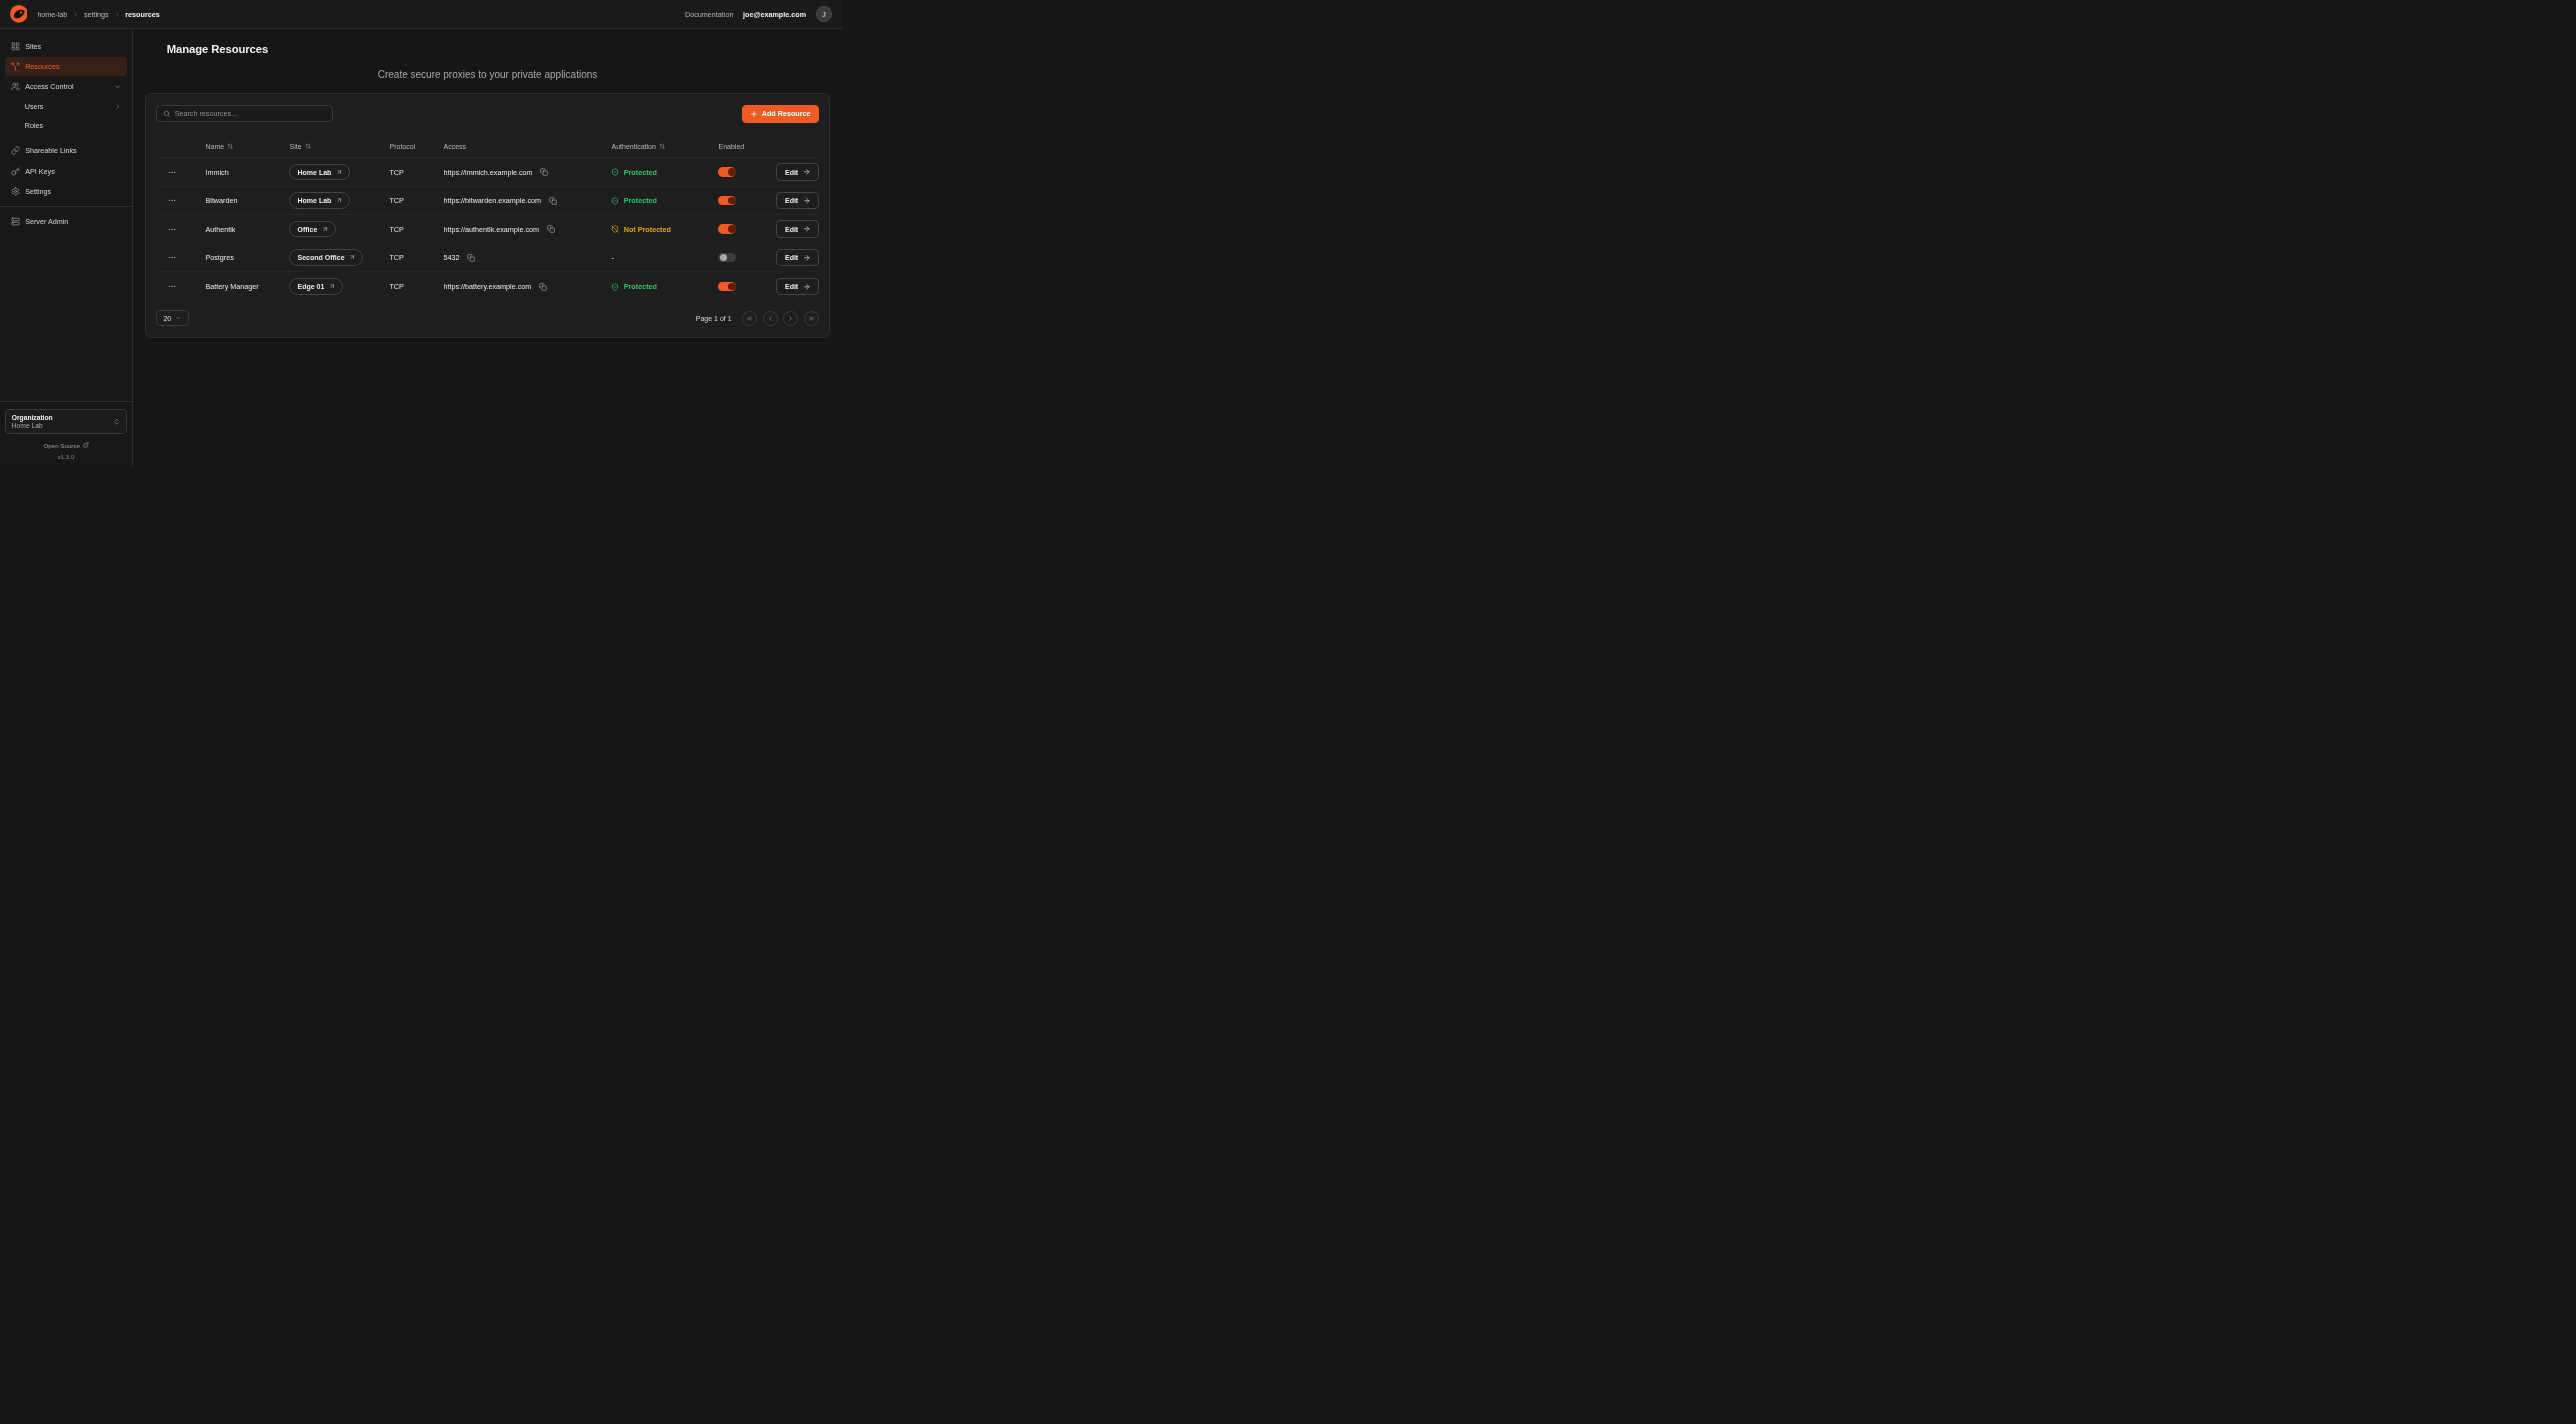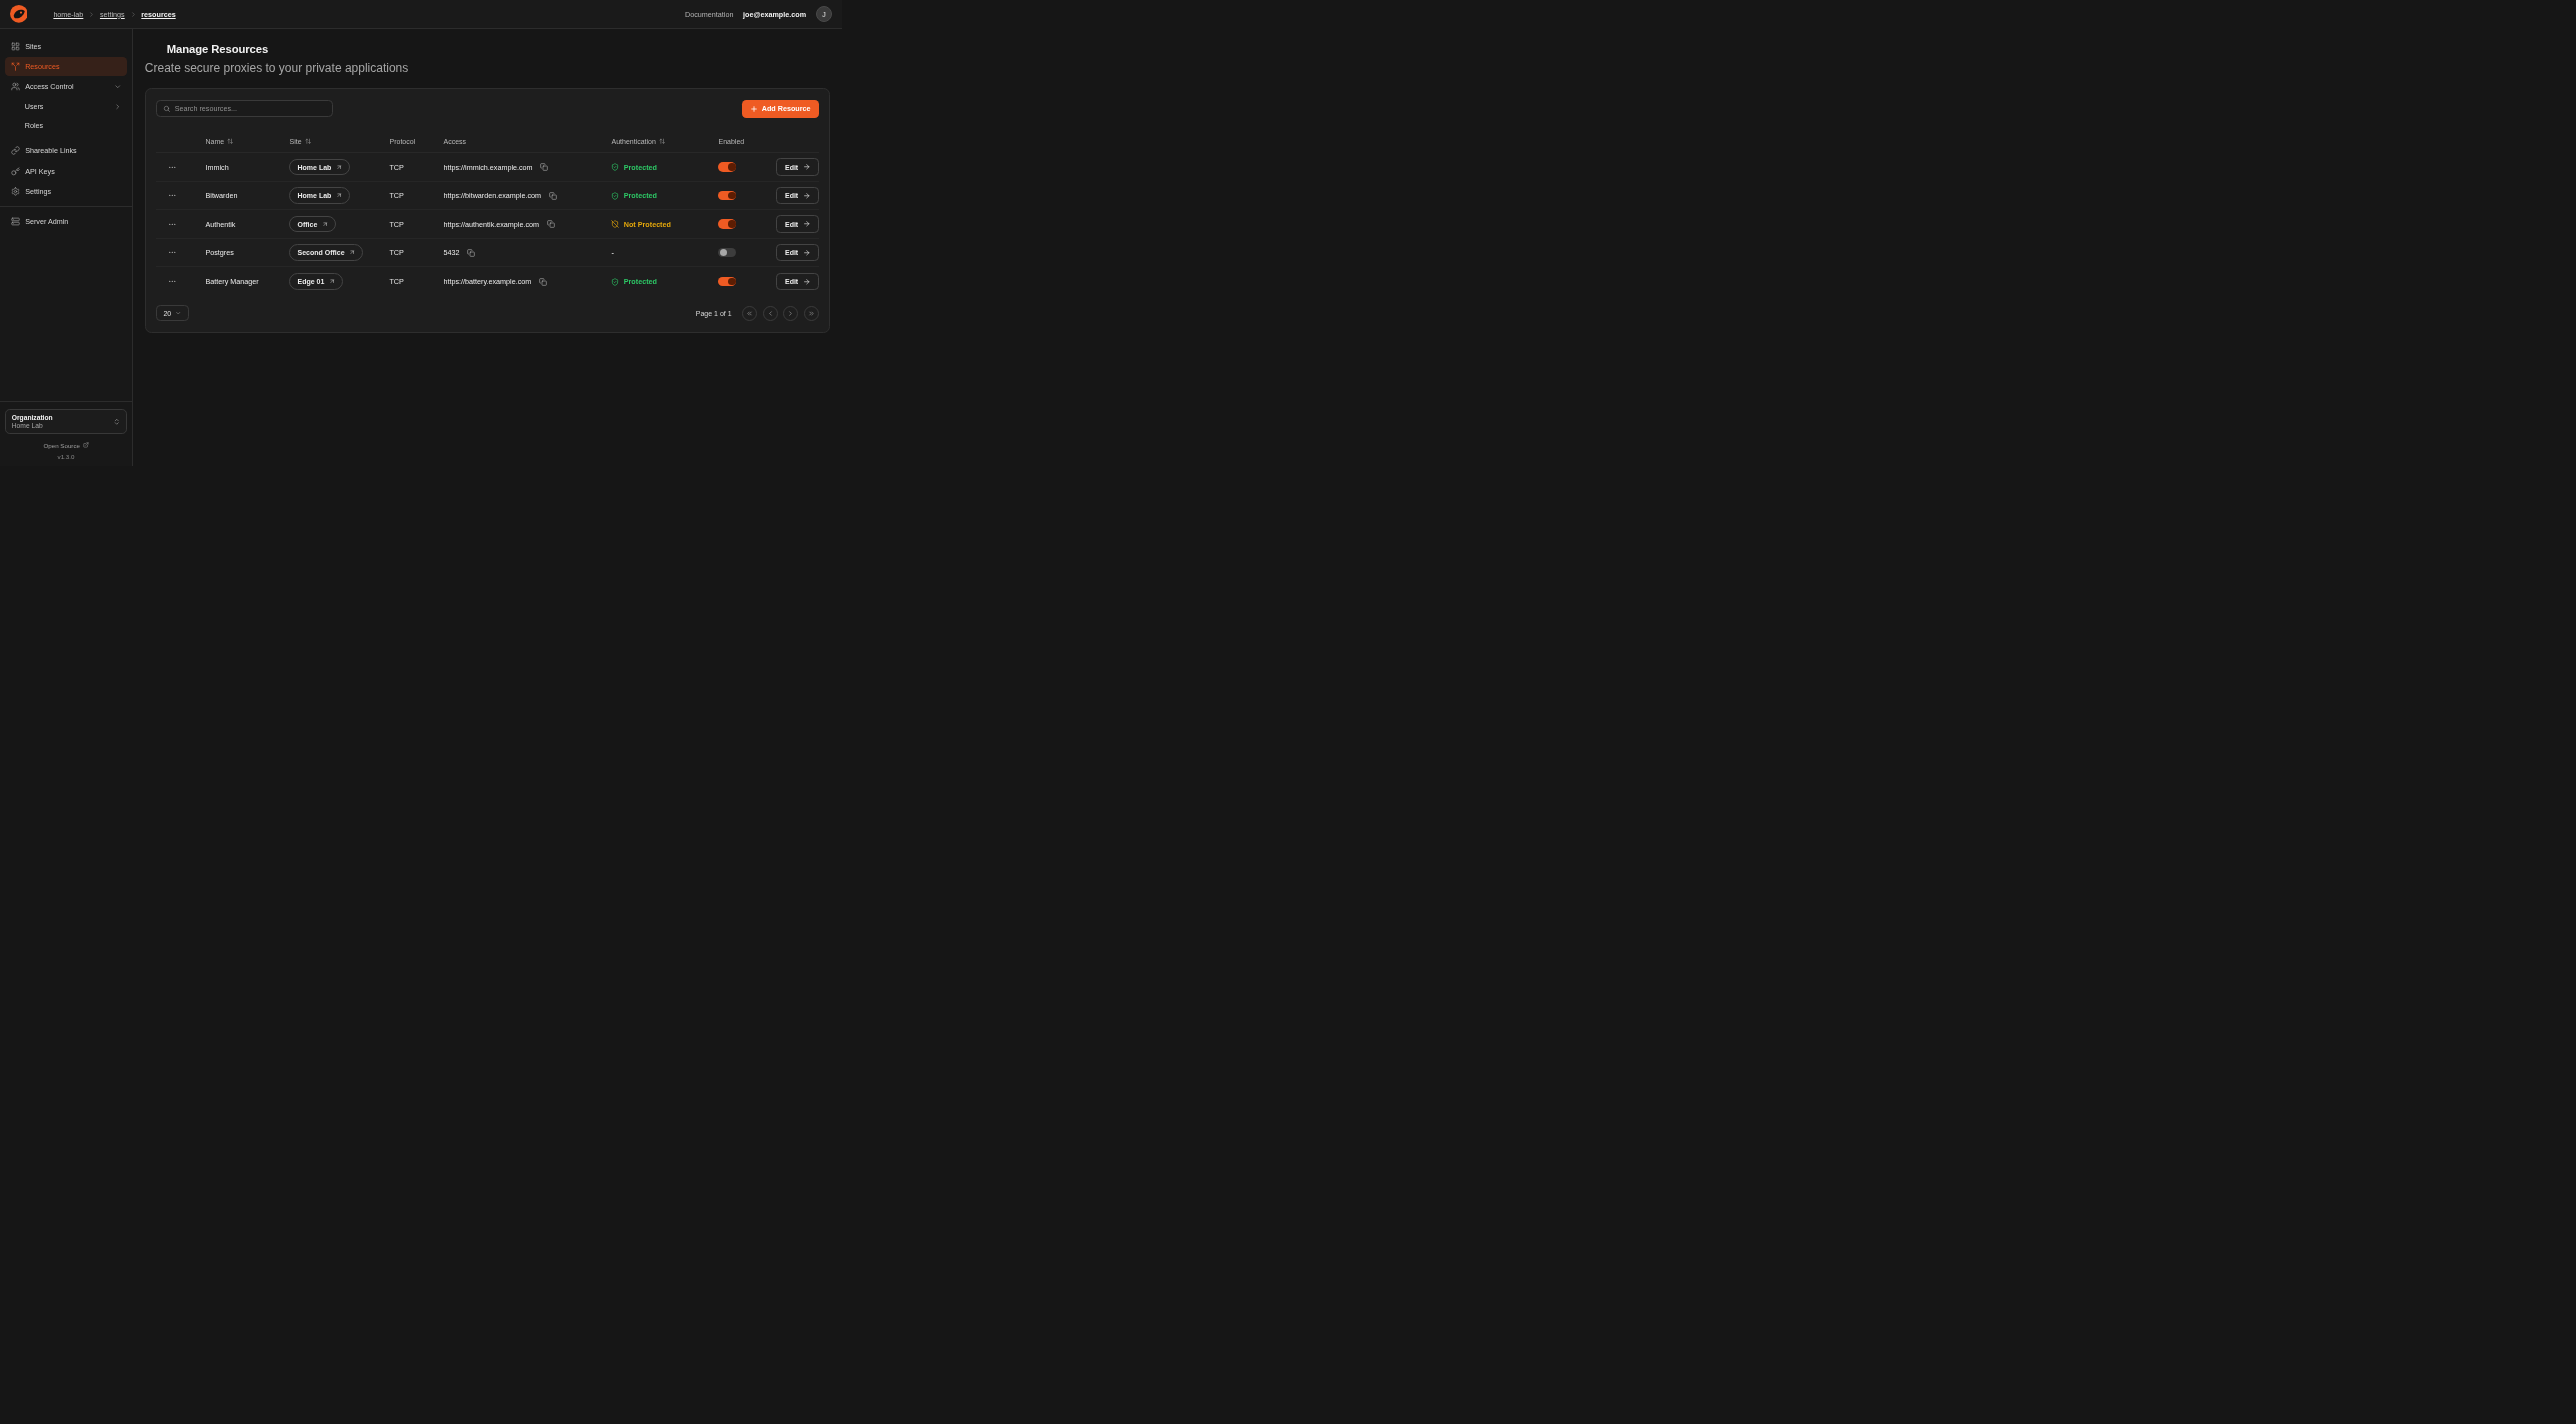--- a/index.html
+++ b/index.html
@@ -25,21 +25,21 @@
     overflow:hidden;
   }
   .icon{width:8.6px;height:8.6px;fill:none;stroke:currentColor;stroke-width:2;stroke-linecap:round;stroke-linejoin:round;flex:none;display:block;}
   .icon-fill{fill:currentColor;stroke:none;}
 
   
   .topbar{
     height:29px;background:var(--topbar);border-bottom:0.5px solid var(--border);
     display:flex;align-items:center;justify-content:space-between;padding:0 9.7px;
   }
-  .tb-left{display:flex;align-items:center;gap:26px;text-decoration:underline;}
+  .tb-left{display:flex;align-items:center;gap:10px;}
   .logo{width:17.7px;height:17.7px;cursor:pointer;}
   .breadcrumb{display:flex;align-items:center;gap:4.8px;font-size:7.2px;}
   .crumb{color:#b9b9b9;text-decoration:none;cursor:pointer;}
   .crumb.current{color:var(--txt);font-weight:700;}
   .crumb-sep{width:7px;height:7px;color:#6e6e6e;}
   .tb-right{display:flex;align-items:center;gap:9.7px;}
   .doc-link{color:#b3b3b3;font-size:7.2px;cursor:pointer;}
   .user-email{color:var(--txt);font-size:7.2px;font-weight:700;cursor:pointer;}
   .avatar{width:16.6px;height:16.6px;border-radius:50%;background:#3a3a3a;border:0.5px solid #4a4a4a;
     display:flex;align-items:center;justify-content:center;font-size:7px;color:#e5e5e5;cursor:pointer;}
@@ -71,21 +71,21 @@
   .org-value{font-size:6.7px;color:var(--txt2);}
   .org-box .chev{margin-left:auto;width:7.5px;height:7.5px;color:#9f9f9f;}
   .open-source{display:flex;align-items:center;justify-content:center;gap:2.7px;margin-top:8px;
     font-size:6.2px;color:#9f9f9f;cursor:pointer;}
   .open-source .icon{width:5.9px;height:5.9px;}
   .version{text-align:center;font-size:6.2px;color:#8a8a8a;margin-top:3.8px;}
 
   
   .main{flex:1;padding:14px 11.8px 0 11.8px;overflow:hidden;}
   .page-title{font-size:11.3px;font-weight:700;letter-spacing:-0.1px;padding-left:22px;}
-  .page-subtitle{font-size:12px;color:var(--txt2);margin-top:6px;}
+  .page-subtitle{font-size:10px;color:var(--txt2);margin-top:14px;text-align:center;}
   .card{
     margin-top:13px;background:var(--card);border:0.5px solid #2e2e2e;border-radius:6.4px;
     padding:10.7px;
   }
   .toolbar{display:flex;align-items:center;justify-content:space-between;}
   .search-box{
     width:177px;height:17px;border:0.5px solid #3a3a3a;border-radius:4.3px;background:#1b1b1b;
     display:flex;align-items:center;gap:4.3px;padding:0 5.4px;color:#8f8f8f;
   }
   .search-box .icon{width:7.5px;height:7.5px;}

